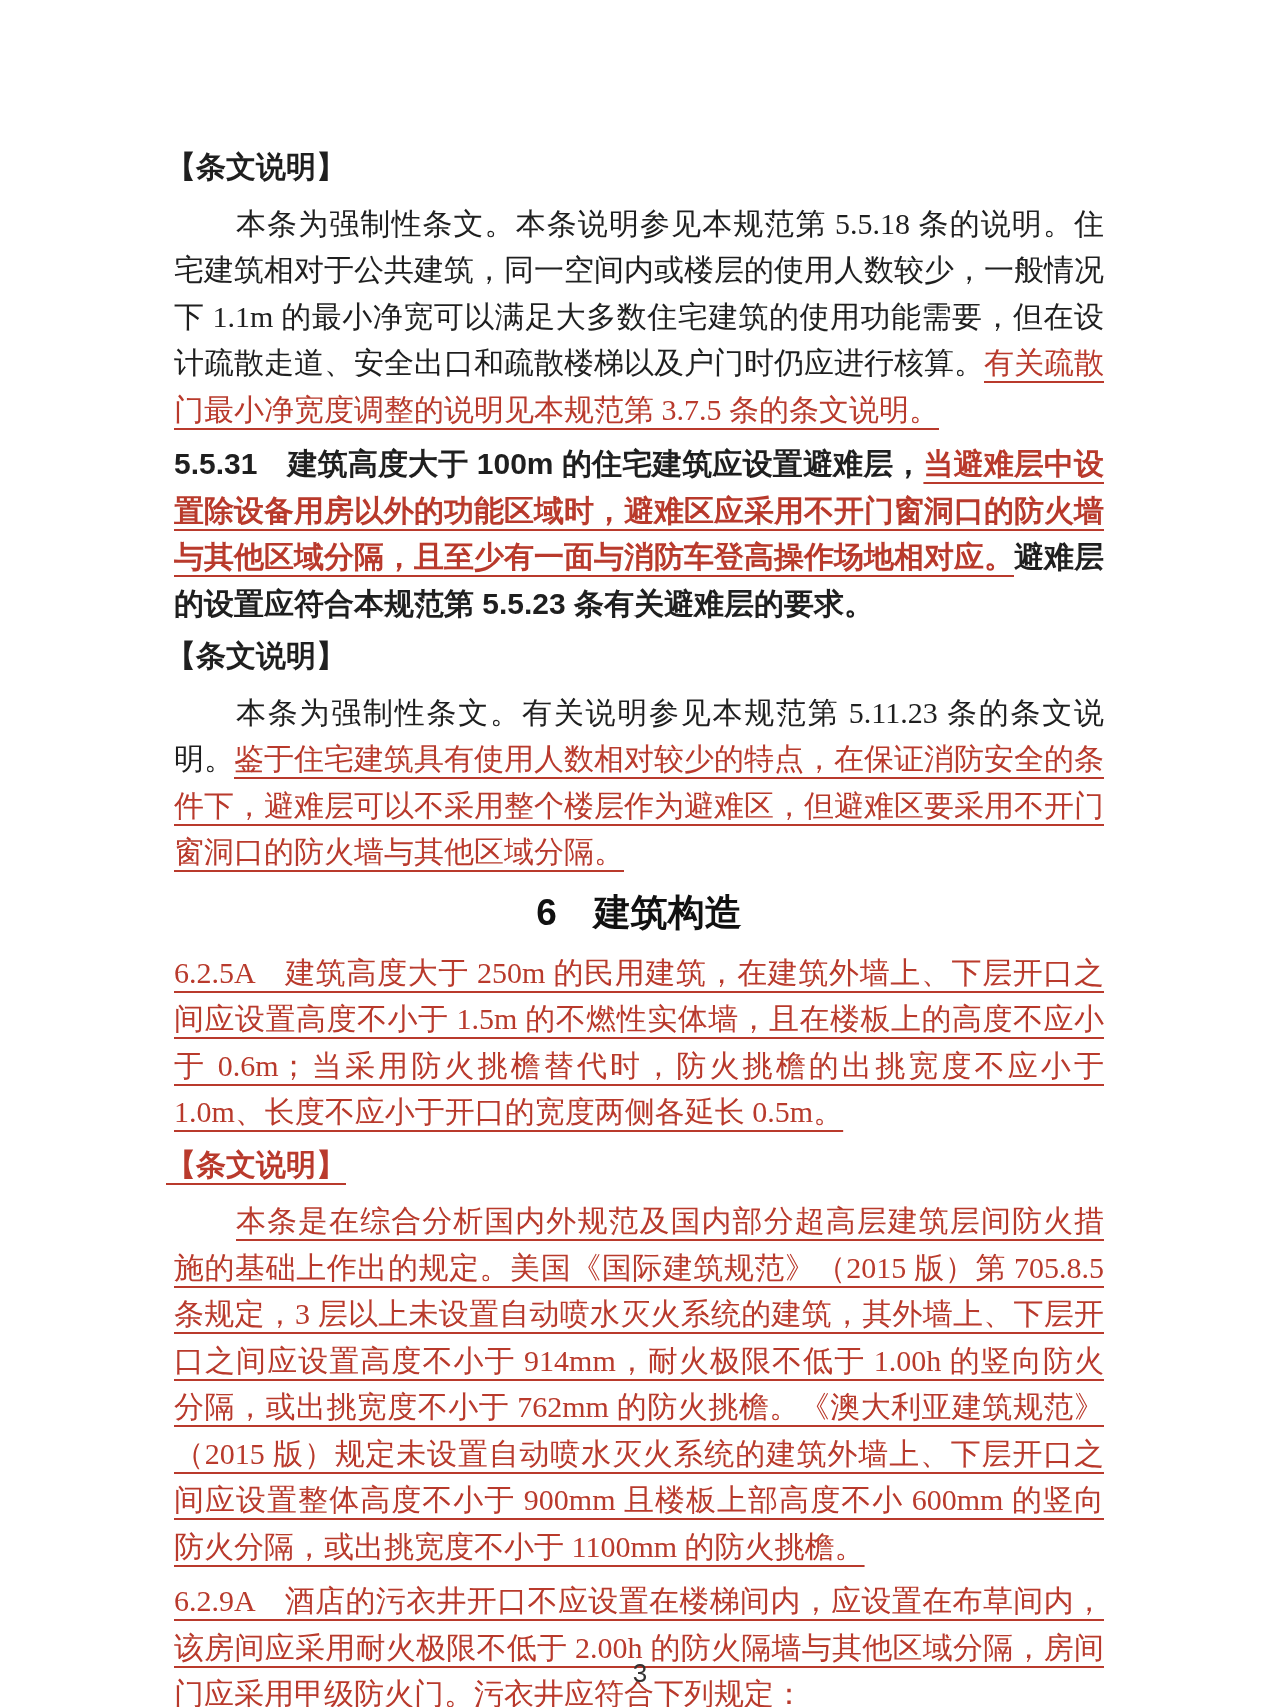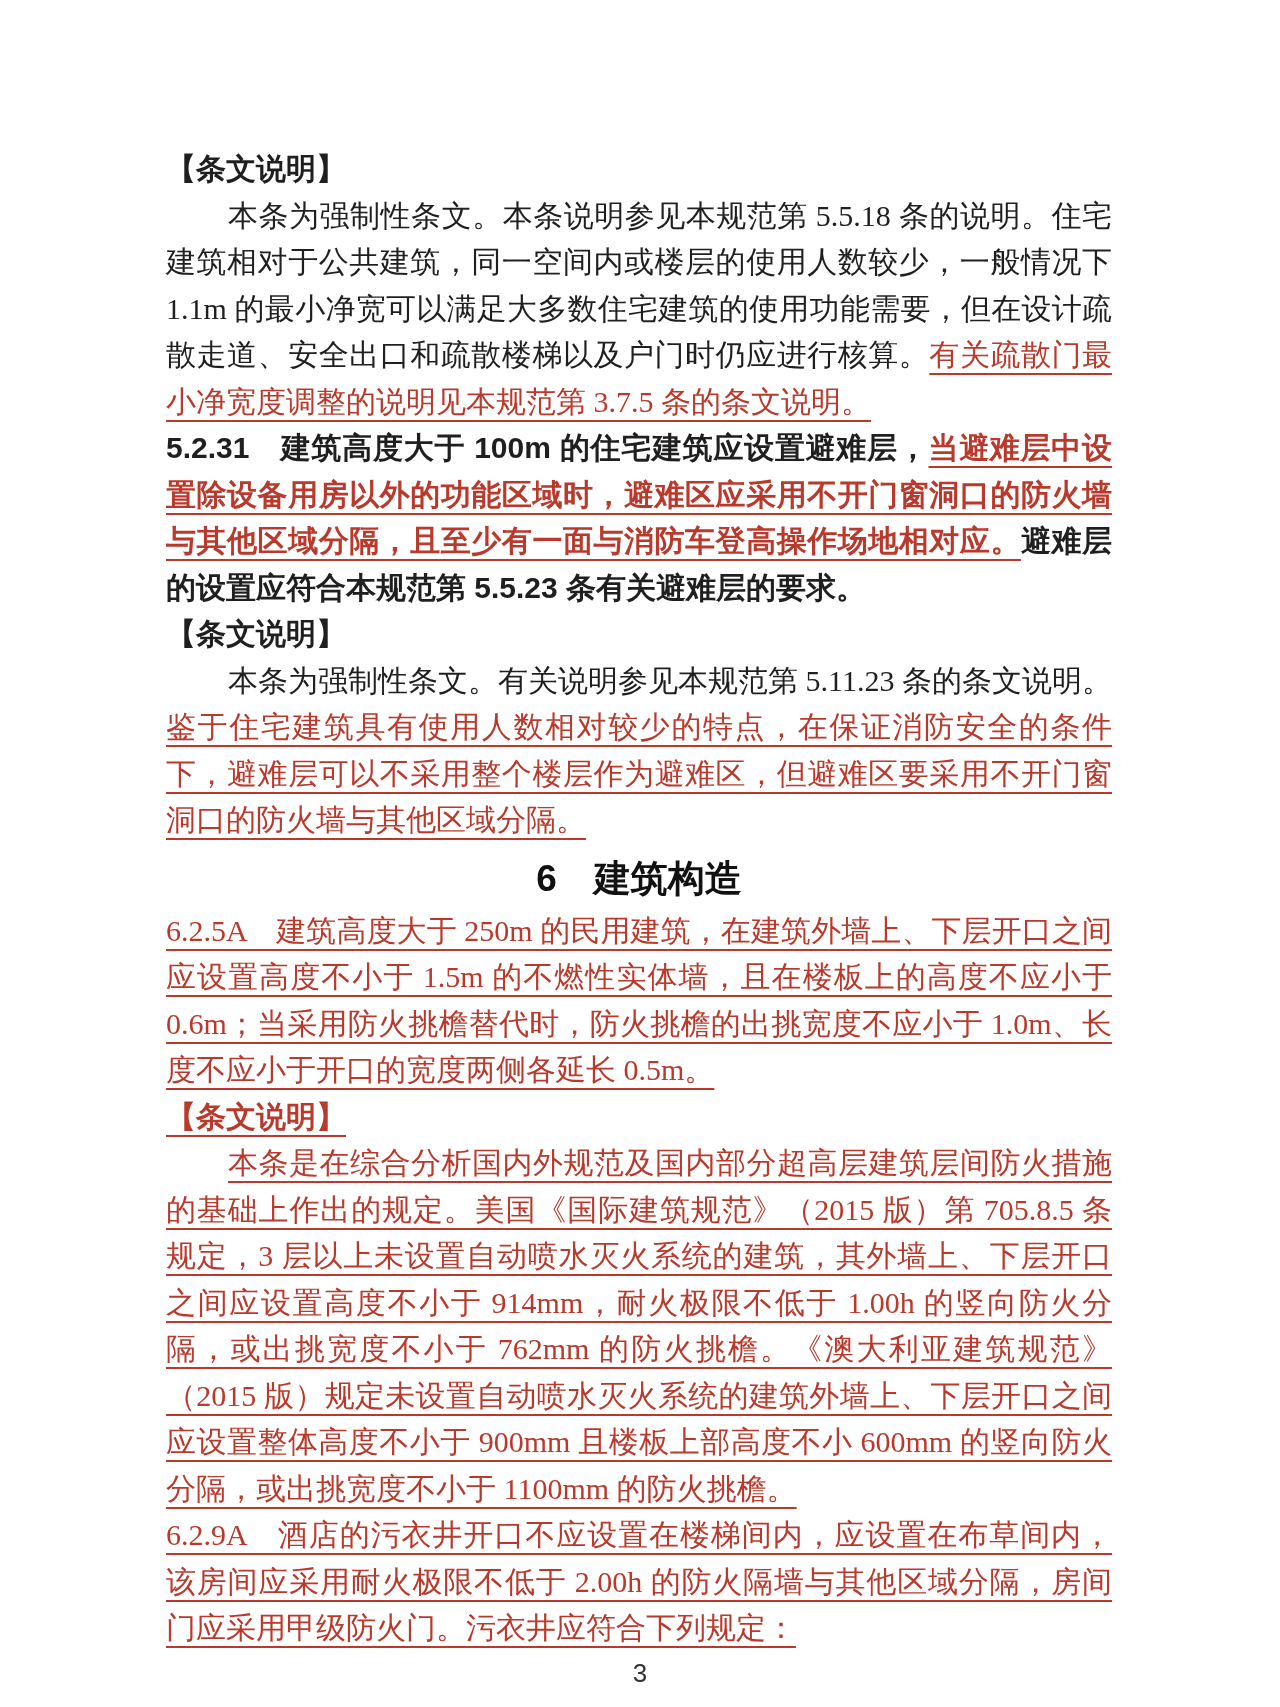--- a/index.html
+++ b/index.html
@@ -6,30 +6,30 @@
   html,body { margin:0; padding:0; background:#ffffff; }
   body { width:1280px; height:1707px; position:relative; overflow:hidden; }
   .page {
     position:absolute; inset:0;
     box-sizing:border-box;
     padding:146px 168px 0 166px;
     color:var(--ink);
   }
   .serif { font-family:"Liberation Serif", serif; }
   p.body {
-    margin:0;
+    margin:8px;
     font-size:30px;
     line-height:46.5px;
     text-align:justify;
     overflow-wrap:break-word;
     color:var(--ink);
   }
   .indent { text-indent:62px; }
   .note-label {
-    font-family:Liberation Serif, serif;
+    font-family:Liberation Mono, monospace;
     font-weight:bold;
     font-size:30px;
     line-height:46.5px;
     color:var(--ink);
   }
   .red { color:var(--red); }
   .u {
     text-decoration:underline;
     text-decoration-thickness:2px;
     text-underline-offset:8px;
@@ -65,21 +65,21 @@
 </style>
 </head>
 <body>
 
 <div class="page">
 
   <div class="note-label">【条文说明】</div>
 
   <p class="body serif indent"><span>本条为强制性条文。本条说明参见本规范第 5.5.18 条的说明。住宅建筑相对于公共建筑，同一空间内或楼层的使用人数较少，一般情况下 1.1m 的最小净宽可以满足大多数住宅建筑的使用功能需要，但在设计疏散走道、安全出口和疏散楼梯以及户门时仍应进行核算。</span><span class="red u">有关疏散门最小净宽度调整的说明见本规范第 3.7.5 条的条文说明。</span></p>
 
-  <p class="body clause"><span>5.2.31　建筑高度大于 100m 的住宅建筑应设置避难层，</span><span class="red u bold">当避难层中设置除设备用房以外的功能区域时，避难区应采用不开门窗洞口的防火墙与其他区域分隔，且至少有一面与消防车登高操作场地相对应。</span><span>避难层的设置应符合本规范第 5.5.23 条有关避难层的要求。</span></p>
+  <p class="body clause"><span>5.5.31　建筑高度大于 100m 的住宅建筑应设置避难层，</span><span class="red u bold">当避难层中设置除设备用房以外的功能区域时，避难区应采用不开门窗洞口的防火墙与其他区域分隔，且至少有一面与消防车登高操作场地相对应。</span><span>避难层的设置应符合本规范第 5.5.23 条有关避难层的要求。</span></p>
 
   <div class="note-label">【条文说明】</div>
 
   <p class="body serif indent"><span>本条为强制性条文。有关说明参见本规范第 5.11.23 条的条文说明。</span><span class="red u">鉴于住宅建筑具有使用人数相对较少的特点，在保证消防安全的条件下，避难层可以不采用整个楼层作为避难区，但避难区要采用不开门窗洞口的防火墙与其他区域分隔。</span></p>
 
   <div class="chapter">6　建筑构造</div>
 
 
   <p class="body serif"><span class="red u">6.2.5A　建筑高度大于 250m 的民用建筑，在建筑外墙上、下层开口之间应设置高度不小于 1.5m 的不燃性实体墙，且在楼板上的高度不应小于 0.6m；当采用防火挑檐替代时，防火挑檐的出挑宽度不应小于 1.0m、长度不应小于开口的宽度两侧各延长 0.5m。</span></p>
 

